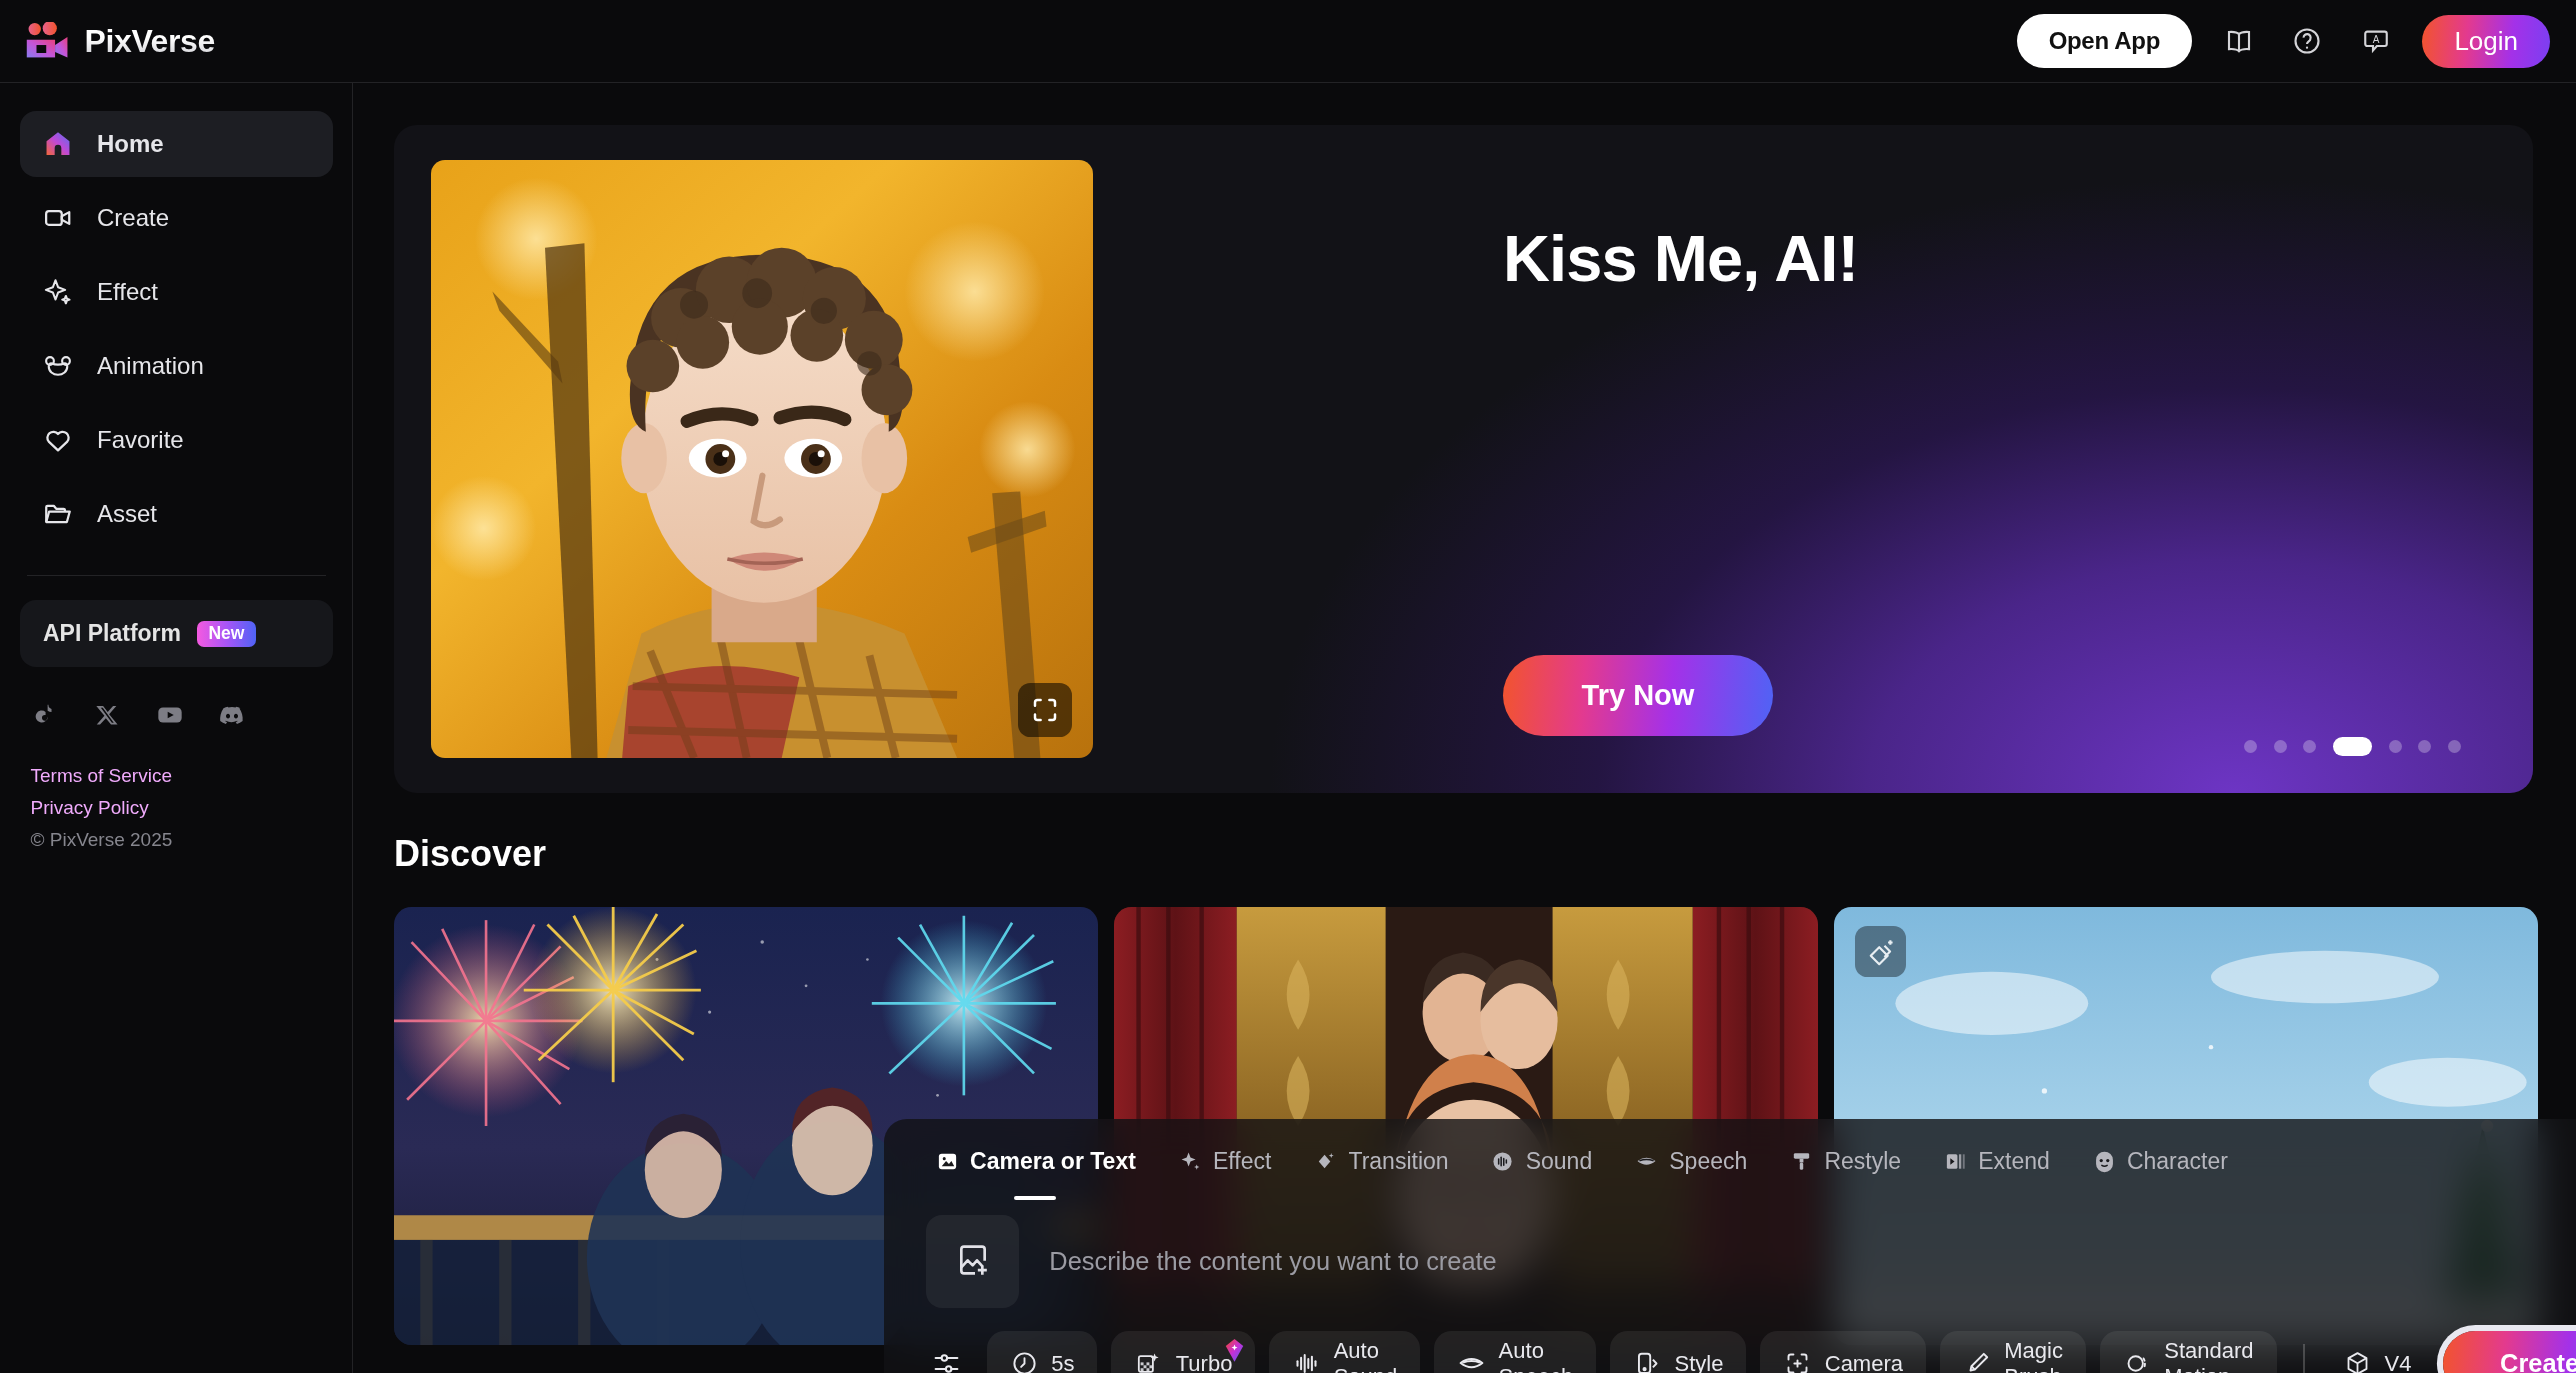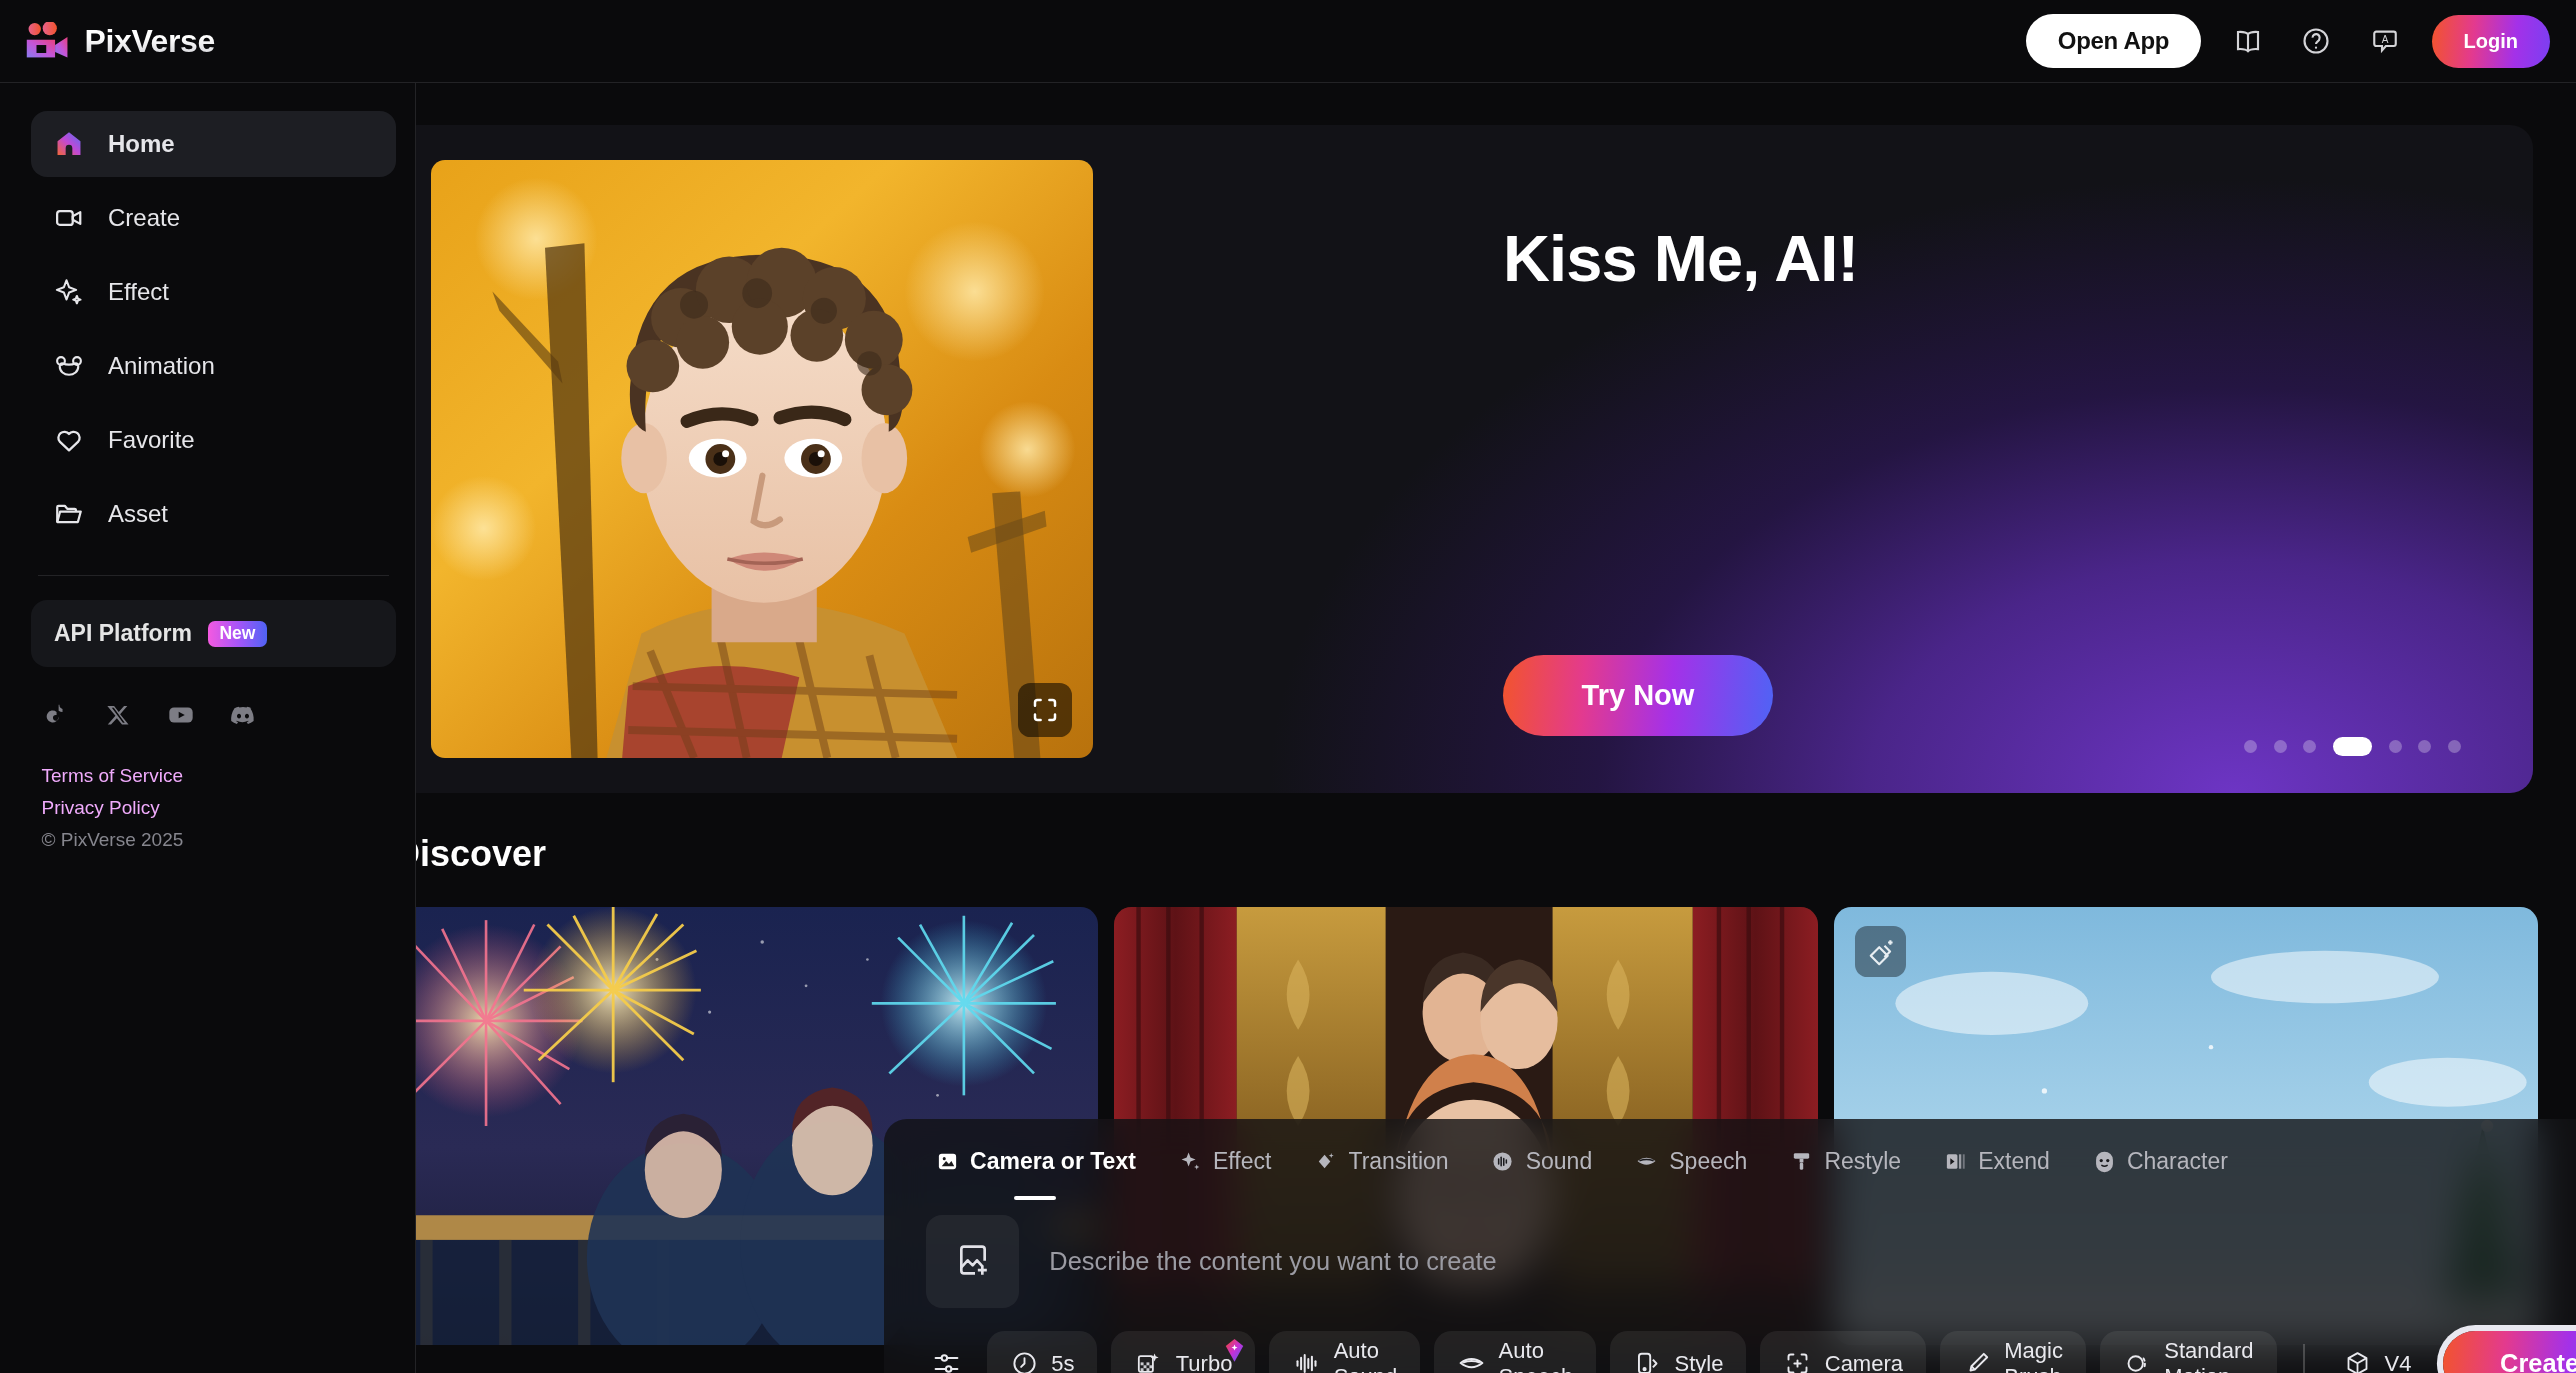--- a/index.html
+++ b/index.html
@@ -32,28 +32,28 @@
     background: #fff; color: #111; border: none; border-radius: 35px;
     height: 54px; padding: 0 32px; font-size: 24px; font-weight: bold;
     font-family: "Liberation Sans", sans-serif; cursor: pointer; letter-spacing: -0.3px;
   }
   .hdr-icon {
     width: 44px; height: 44px; display: flex; align-items: center; justify-content: center;
     cursor: pointer; color: #d4d4d8;
   }
   .login-btn {
     border: none; border-radius: 35px; height: 53px; padding: 0 32px;
-    font-size: 20px; font-weight: bold; color: #fff; cursor: pointer;
+    font-size: 26px; font-weight: normal; color: #fff; cursor: pointer;
     font-family: "Liberation Sans", sans-serif;
     background: linear-gradient(95deg,#f2542d 0%,#e33a8e 35%,#a431e8 70%,#7b3ff2 100%);
   }
 
   
   .sidebar {
-    position: absolute; top: 83px; left: 12px; width: 404px; height: 1291px;
+    position: absolute; top: 83px; left: 1px; width: 352px; height: 1291px;
     border-right: 0.9px solid #232326; background: #0a0a0c;
     padding: 28px 19px 16px 19px; z-index: 30;
   }
   .nav-item {
     display: flex; align-items: center; gap: 23px;
     height: 66px; border-radius: 16px; padding: 0 21px; cursor: pointer;
     margin-bottom: 8px; color: #e6e6ea; font-size: 24px;
   }
   .nav-item.active { background: #1d1e23; font-weight: bold; }
   .nav-icon { width: 33px; height: 33px; display:flex; align-items:center; justify-content:center; flex: 0 0 33px;}

